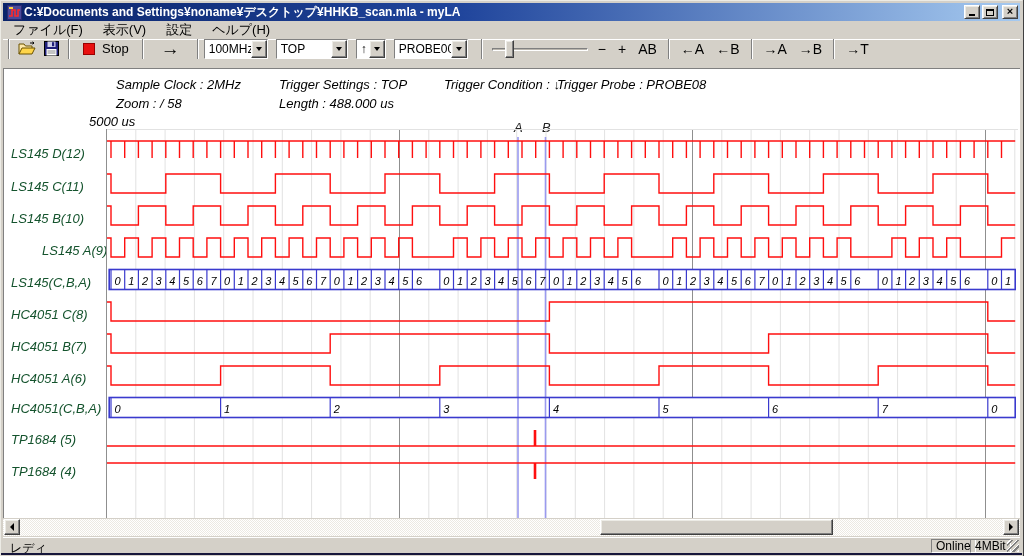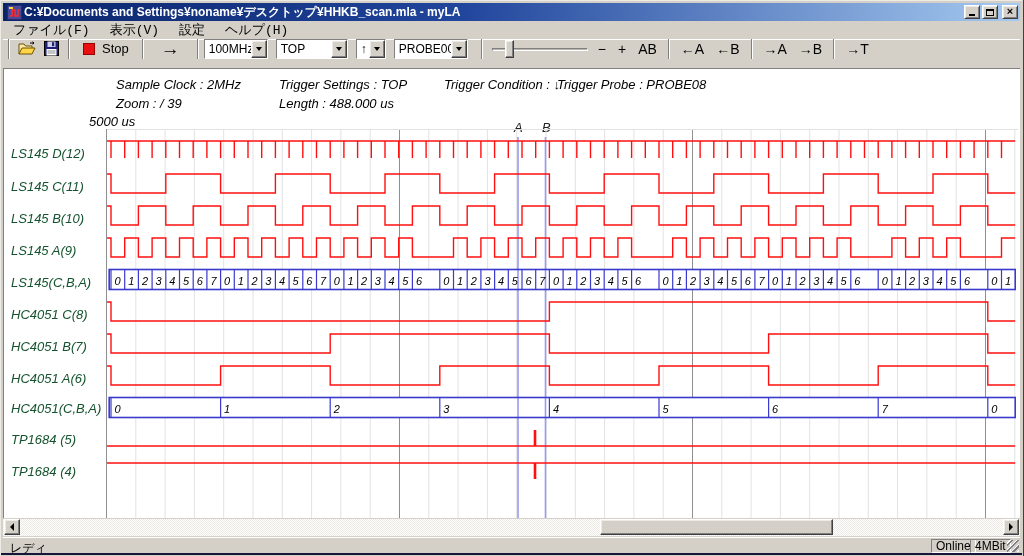--- a/index.html
+++ b/index.html
@@ -18,21 +18,21 @@
     border:1px solid #404040;border-top-color:#fff;border-left-color:#fff;
     box-shadow:inset 1px 1px 0 #ecebe5,inset -1px -1px 0 #808080;
     display:flex;align-items:flex-end;justify-content:center;font-weight:bold;font-size:9px;line-height:9px;}
   .tb-btn.close{margin-left:4px;}
   .glyph-min{width:6px;height:2px;background:#000;margin:0 0 2px 0;}
   .glyph-max{width:8px;height:7px;border:1px solid #000;border-top:2px solid #000;margin-bottom:2px;}
   .glyph-x{font-size:11px;line-height:11px;margin-bottom:1px;font-weight:bold;}
 
   .menubar{position:absolute;left:3px;top:22px;right:3px;height:17px;background:#d4d0c8;
     display:flex;align-items:center;font-size:13px;}
-  .menu-item{padding:1px 10px 2px 10px;white-space:nowrap;font-family:Liberation Mono, monospace;}
+  .menu-item{padding:1px 10px 2px 10px;white-space:nowrap;}
 
   .toolbar{position:absolute;left:3px;top:39px;right:3px;height:18px;background:#d4d0c8;
     border-top:1px solid #ffffff;display:flex;align-items:center;font-size:13px;}
   .tsep{width:2px;height:20px;border-left:1px solid #808080;border-right:1px solid #ffffff;margin:0 5px;flex:0 0 auto;}
   .tool-icon-btn{width:24px;height:22px;display:flex;align-items:center;justify-content:center;flex:0 0 auto;}
   .stop-btn{display:flex;align-items:center;height:22px;padding:0 8px;flex:0 0 auto;}
   .stop-square{width:12px;height:12px;background:#e81010;border:1px solid #900;margin-right:7px;}
   .run-btn{font-size:19px;font-weight:bold;padding:0 12px;line-height:20px;flex:0 0 auto;}
   .combo{display:flex;height:20px;border:1px solid #808080;border-bottom-color:#fff;border-right-color:#fff;
     box-shadow:inset 1px 1px 0 #404040;background:#fff;margin-right:8px;flex:0 0 auto;}
@@ -178,32 +178,32 @@
       <div class="tsep"></div>
       <div class="flat-btn">→T</div>
     </div>
 </div>
 
 <div class="client">
   <span class="abs info-text" style="left:112px;top:8px">Sample Clock : 2MHz</span>
   <span class="abs info-text" style="left:275px;top:8px">Trigger Settings : TOP</span>
   <span class="abs info-text" style="left:440px;top:8px">Trigger Condition : ↓</span>
   <span class="abs info-text" style="left:553px;top:8px">Trigger Probe : PROBE08</span>
-  <span class="abs info-text" style="left:112px;top:27px">Zoom : /  39</span>
+  <span class="abs info-text" style="left:112px;top:27px">Zoom : /  58</span>
   <span class="abs info-text" style="left:275px;top:27px">Length : 488.000 us</span>
   <span class="abs info-text" style="left:85px;top:45px">5000 us</span>
 
   <span class="cursor-label" style="left:510px">A</span>
   <span class="cursor-label" style="left:538px">B</span>
 
   <div id="channel-labels">
       <div class="chan-label" style="top: 77px;">LS145 D(12)</div>
       <div class="chan-label" style="top: 110px;">LS145 C(11)</div>
       <div class="chan-label" style="top: 142px;">LS145 B(10)</div>
-      <div class="chan-label" style="top: 174px;">LS145 A(9)</div>
+      <div class="chan-label" style="top: 174px; margin-left: 31px;">LS145 A(9)</div>
       <div class="chan-label" style="top: 206px;">LS145(C,B,A)</div>
       <div class="chan-label" style="top: 238px;">HC4051 C(8)</div>
       <div class="chan-label" style="top: 270px;">HC4051 B(7)</div>
       <div class="chan-label" style="top: 302px;">HC4051 A(6)</div>
       <div class="chan-label" style="top: 332px;">HC4051(C,B,A)</div>
       <div class="chan-label" style="top: 363px;">TP1684 (5)</div>
       <div class="chan-label" style="top: 395px;">TP1684 (4)</div>
     </div>
 
   <svg class="wave-svg" id="wave-svg" viewBox="0 0 1024 556" xmlns="http://www.w3.org/2000/svg">

